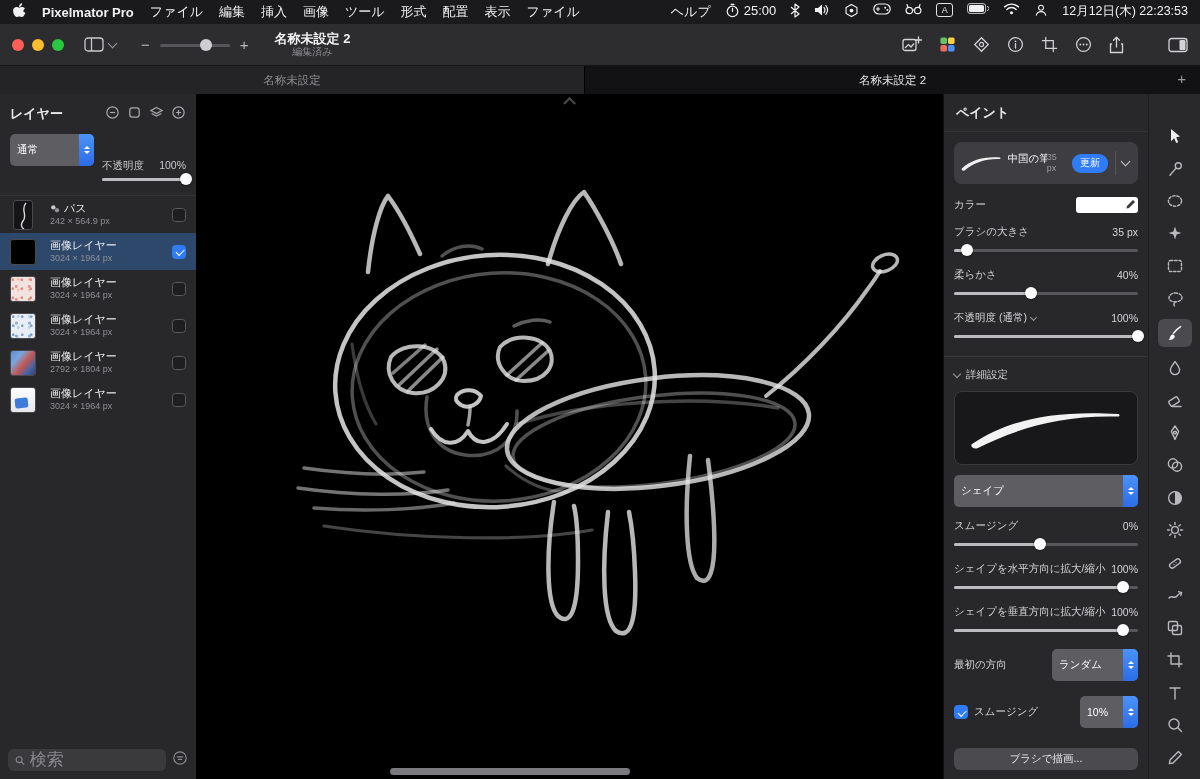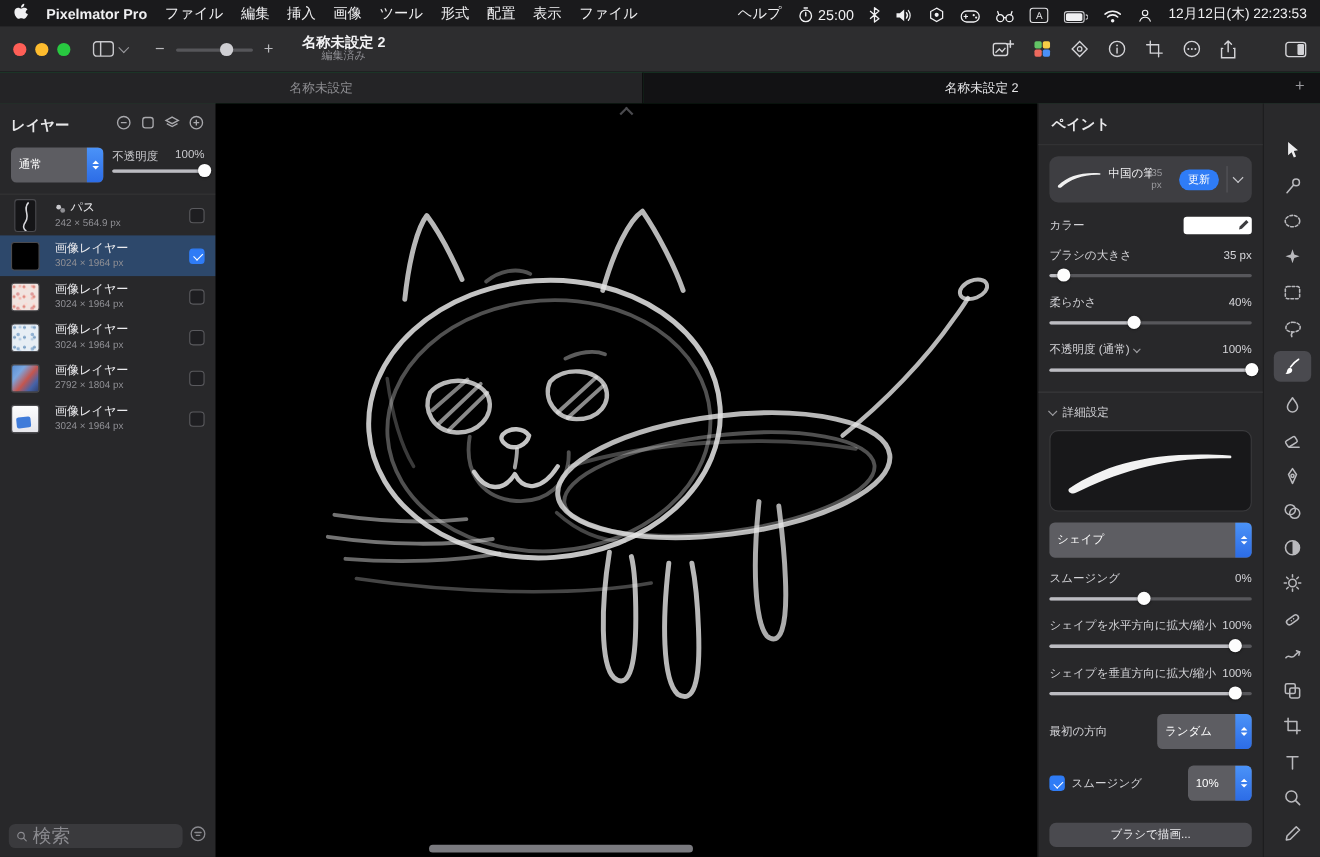--- a/index.html
+++ b/index.html
@@ -5,21 +5,21 @@
   * { margin:0; padding:0; box-sizing:border-box; }
   html,body { width:1200px; height:779px; overflow:hidden; background:#000;
     font-family:"Liberation Sans","DejaVu Sans",sans-serif; -webkit-font-smoothing:antialiased; }
   .screen { position:relative; width:1200px; height:779px; background:#1b1b1d; }
 
   
   .menubar { position:absolute; top:0; left:0; right:0; height:24px; background:#1a1a1c;
     display:flex; align-items:center; padding:0 12px; color:#f0f0f2; font-size:13px; gap:16px; }
   .menubar .appname { font-weight:bold; }
   .menubar .mitem { white-space:nowrap; }
-  .mb-right { margin-left:auto; display:flex; align-items:flex-end; gap:14px; }
+  .mb-right { margin-left:auto; display:flex; align-items:flex-start; gap:14px; }
   .mb-right svg { display:block; }
   .timerwrap { display:flex; align-items:center; gap:4px; }
   .inputsrc { width:17px; height:14px; border:1.2px solid #e4e4e6; border-radius:3px;
     font-size:9px; display:flex; align-items:center; justify-content:center; color:#e4e4e6; }
   .mb-date { white-space:nowrap; font-size:12.5px; }
 
   
   .titlebar { position:absolute; top:24px; left:0; right:0; height:42px; background:#2d2d2f;
     border-bottom:1px solid #151517; display:flex; align-items:center; padding:0 12px; }
   .tl { width:12px; height:12px; border-radius:50%; margin-right:8px; }
@@ -47,21 +47,21 @@
   
   .main { position:absolute; top:94px; left:0; right:0; bottom:0; display:flex; }
 
   
   .sidebar { width:196px; background:#28282a; position:relative; flex:none; }
   .lp-header { height:40px; display:flex; align-items:center; justify-content:space-between; padding:0 10px; }
   .lp-header .lt { font-size:13px; font-weight:bold; color:#e8e8ea; }
   .lp-icons { display:flex; gap:7px; }
   .lp-icons svg { stroke:#a9a9ad; fill:none; stroke-width:1.3; }
   .lp-controls { display:flex; gap:8px; padding:0 10px 10px; align-items:flex-start; }
-  .opac-col { flex:1; }
+  .opac-col { flex:1;margin-top:24px; }
   .opac-row { display:flex; justify-content:space-between; font-size:10.5px; color:#c9c9cd; margin-top:1px; }
   .layer-list { border-top:1px solid #343436; }
   .layer-row { height:37px; display:flex; align-items:center; gap:14px; padding:0 10px; }
   .layer-row.selected { background:#2d486b; }
   .lthumb { width:26px; height:26px; border-radius:3px; border:1px solid #4a4a4e; position:relative; overflow:hidden; flex:none; }
   .lthumb.path { width:20px; height:30px; background:#151517; margin:0 3px; }
   .lthumb.black { background:#000; }
   .lthumb.pink { background:
       radial-gradient(circle at 20% 30%, #e08a80 1px, transparent 1.7px),
       radial-gradient(circle at 65% 20%, #f4b9b2 1px, transparent 1.6px),

